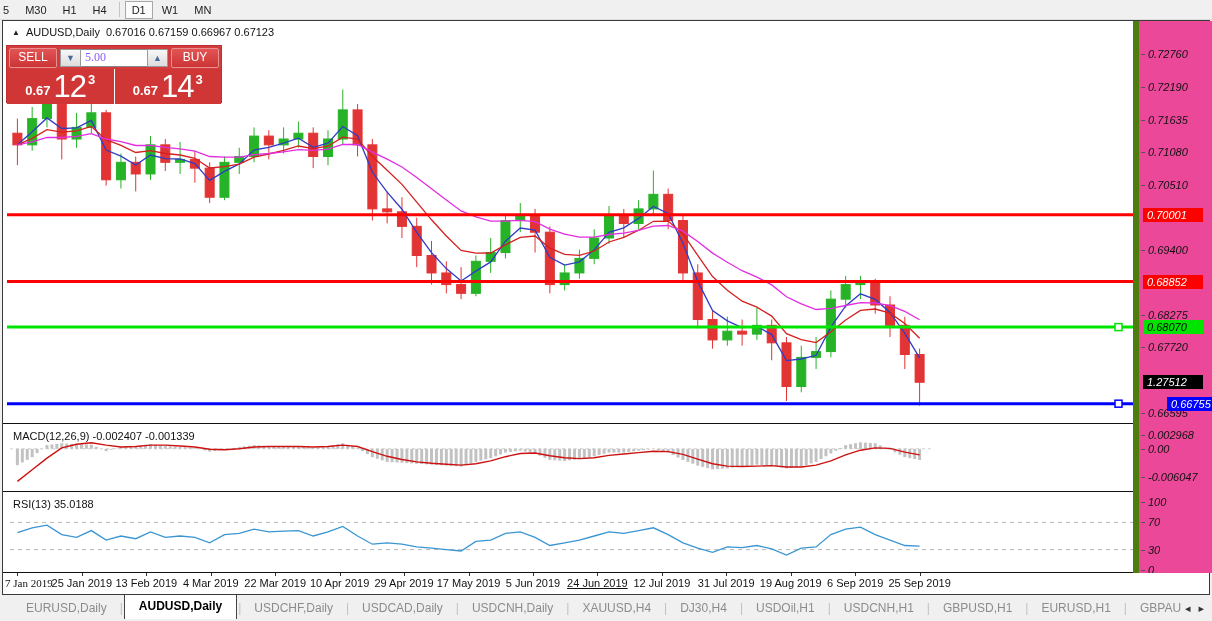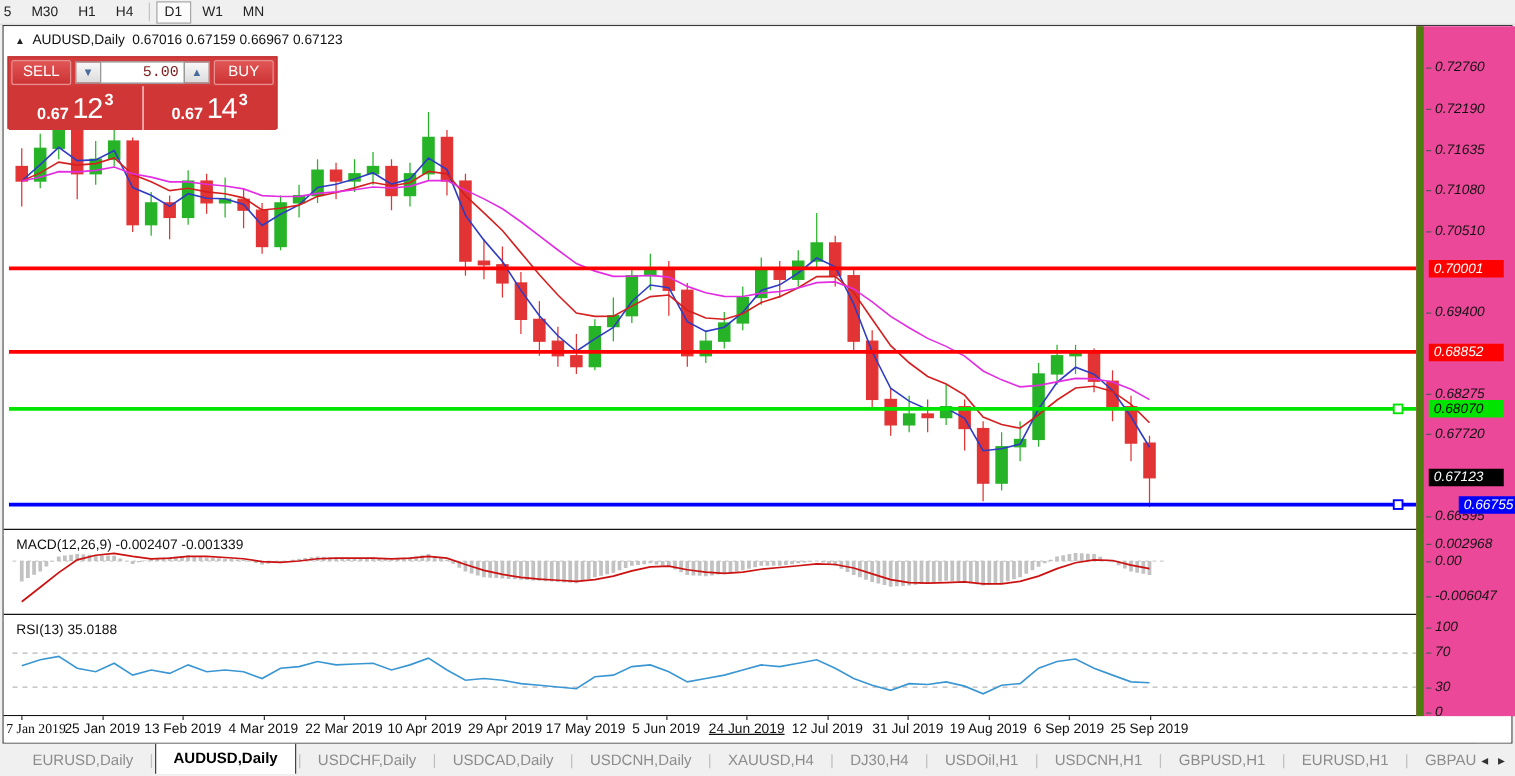--- a/index.html
+++ b/index.html
@@ -41,26 +41,26 @@
   
   .trade-widget{position:absolute;left:3px;top:24px;width:216px;height:58px;background:#d33c3c;
     border:1px solid #c02f2f;box-sizing:border-box;color:#fff;}
   .tw-top{display:flex;align-items:center;justify-content:space-between;height:21px;padding:1px 2px 0 2px;}
   .tw-btn{width:46px;height:18px;line-height:17px;text-align:center;font-size:12px;color:#fff;
     background:linear-gradient(#e25555,#cc3434);border:1px solid #e89090;border-radius:2px;cursor:pointer;}
   .tw-spinner{display:flex;align-items:stretch;height:18px;}
   .tw-spin-btn{width:19px;background:linear-gradient(#f8f8f8,#dcdcdc);border:1px solid #9a9a9a;
     color:#4a6c9b;font-size:9px;line-height:16px;text-align:center;cursor:pointer;}
   .tw-vol{width:58px;border:1px solid #888;border-left:none;border-right:none;font-size:12px;
-    text-align:right;padding:0 4px;font-family:Liberation Mono, monospace;color:#7f1d1d;}
+    padding:0 4px;font-family:Liberation Serif, serif;color:#8b5cf6;}
   .tw-prices{display:flex;height:35px;margin-top:1px;}
   .tw-price{flex:1;display:flex;align-items:center;justify-content:center;cursor:pointer;background:#d03636;}
   .tw-price.sell{border-right:1px solid #fff;}
   .tw-small{font-size:13px;font-weight:bold;margin-right:3px;margin-top:8px;}
-  .tw-big{font-size:23px;font-weight:400;letter-spacing:-1px;}
+  .tw-big{font-size:31px;font-weight:400;letter-spacing:-1px;}
   .tw-sup{font-size:13px;font-weight:bold;margin-left:2px;margin-top:-14px;}
   
   .tabbar{position:absolute;left:0;top:595px;width:1212px;height:26px;background:#f0f0f0;
     display:flex;align-items:center;font-size:12px;color:#8c8c8c;overflow:hidden;padding-left:14px;box-sizing:border-box;}
   .tab{padding:3px 12px;white-space:nowrap;cursor:pointer;}
   .tab.active{background:#fff;border:1px solid #444;border-bottom:none;color:#000;font-weight:bold;
     padding:4px 14px 6px 14px;margin-top:-3px;}
   .tab-sep{color:#c0c0c0;padding:0 1px;}
   .tab-arrows{position:absolute;right:4px;top:0;height:26px;display:flex;align-items:center;gap:8px;
     background:#f0f0f0;padding:0 4px;color:#333;font-size:11px;}
@@ -465,21 +465,21 @@
         <div class="axis-label" style="top: 124.83px;">0.71080</div>
         <div class="axis-label" style="top: 158.022px;">0.70510</div>
         <div class="axis-label" style="top: 222.659px;">0.69400</div>
         <div class="axis-label" style="top: 288.17px;">0.68275</div>
         <div class="axis-label" style="top: 320.489px;">0.67720</div>
         <div class="axis-label" style="top: 386px;">0.66595</div>
         <div class="axis-badge" style="top: 186.662px; background: rgb(255, 0, 0); color: rgb(255, 255, 255);">0.70001</div>
         <div class="axis-badge" style="top: 253.57px; background: rgb(255, 0, 0); color: rgb(255, 255, 255);">0.68852</div>
         <div class="axis-badge" style="top: 299.108px; background: rgb(0, 228, 0); color: rgb(0, 0, 0);">0.68070</div>
         <div class="axis-badge" style="top: 375.683px; background: rgb(0, 0, 255); color: rgb(255, 255, 255); margin-left: 24px;">0.66755</div>
-        <div class="axis-badge" style="top: 354.254px; background: rgb(0, 0, 0); color: rgb(255, 255, 255);">0.67123</div>
+        <div class="axis-badge" style="top: 354.254px; background: rgb(0, 0, 0); color: rgb(255, 255, 255);">1.27512</div>
         <div class="axis-label" style="top: 408px;">0.002968</div>
         <div class="axis-label" style="top: 421.828px;">0.00</div>
         <div class="axis-label" style="top: 450px;">-0.006047</div>
         <div class="axis-label" style="top: 475px;">100</div>
         <div class="axis-label" style="top: 495.4px;">70</div>
         <div class="axis-label" style="top: 522.6px;">30</div>
         <div class="axis-label" style="top: 543px;">0</div>
       </div>
 
     <div class="date-axis" id="date-axis">

